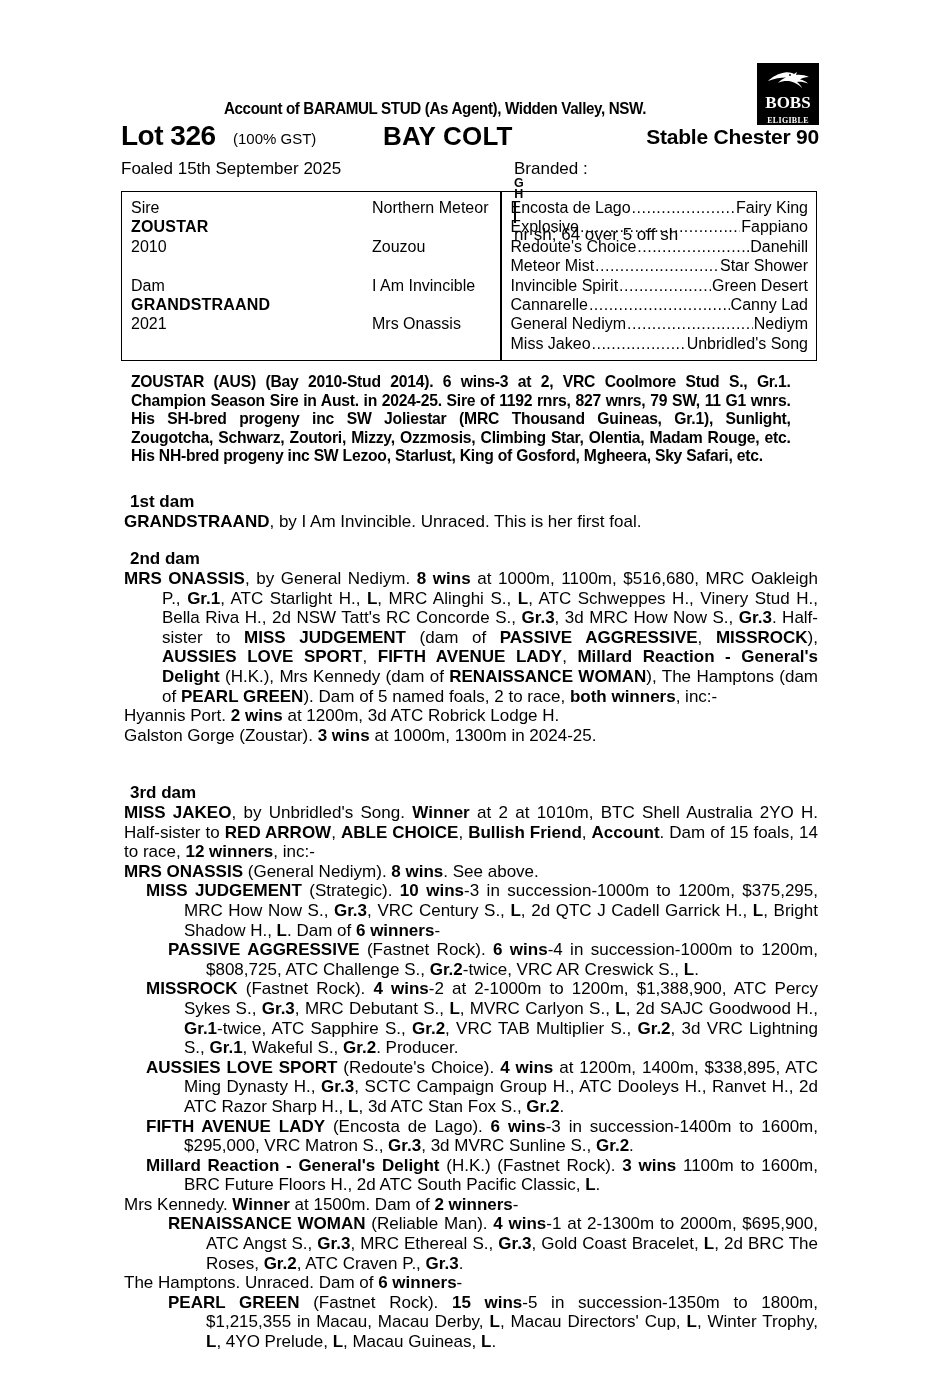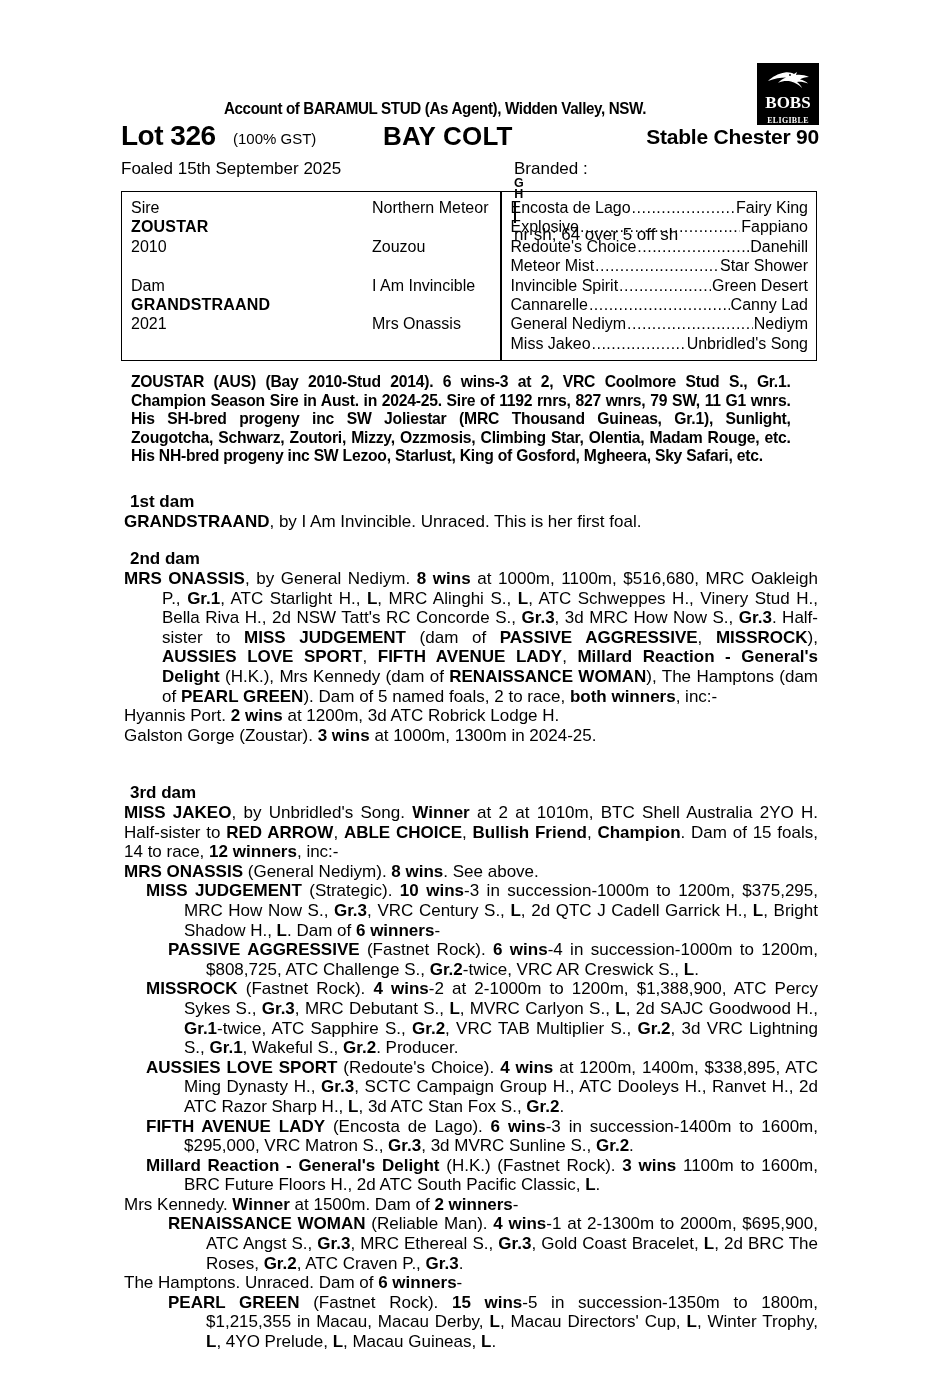--- a/index.html
+++ b/index.html
@@ -385,21 +385,21 @@
 
 <div class="dam-head" style="top:549px;">2nd dam</div>
 <div class="dam-body" style="top:569px;">
   <p class="hang1"><b>MRS ONASSIS</b>, by General Nediym. <b>8 wins</b> at 1000m, 1100m, $516,680, MRC Oakleigh P., <b>Gr.1</b>, ATC Starlight H., <b>L</b>, MRC Alinghi S., <b>L</b>, ATC Schweppes H., Vinery Stud H., Bella Riva H., 2d NSW Tatt's RC Concorde S., <b>Gr.3</b>, 3d MRC How Now S., <b>Gr.3</b>. Half-sister to <b>MISS JUDGEMENT</b> (dam of <b>PASSIVE AGGRESSIVE</b>, <b>MISSROCK</b>), <b>AUSSIES LOVE SPORT</b>, <b>FIFTH AVENUE LADY</b>, <b>Millard Reaction - General's Delight</b> (H.K.), Mrs Kennedy (dam of <b>RENAISSANCE WOMAN</b>), The Hamptons (dam of <b>PEARL GREEN</b>). Dam of 5 named foals, 2 to race, <b>both winners</b>, inc:-</p>
   <p class="ind0 nojust">Hyannis Port. <b>2 wins</b> at 1200m, 3d ATC Robrick Lodge H.</p>
   <p class="ind0 nojust">Galston Gorge (Zoustar). <b>3 wins</b> at 1000m, 1300m in 2024-25.</p>
 </div>
 
 <div class="dam-head" style="top:783px;">3rd dam</div>
 <div class="dam-body" style="top:803px;">
-  <p class="ind0"><b>MISS JAKEO</b>, by Unbridled's Song. <b>Winner</b> at 2 at 1010m, BTC Shell Australia 2YO H. Half-sister to <b>RED ARROW</b>, <b>ABLE CHOICE</b>, <b>Bullish Friend</b>, <b>Champion</b>. Dam of 15 foals, 14 to race, <b>12 winners</b>, inc:-</p>
+  <p class="ind0"><b>MISS JAKEO</b>, by Unbridled's Song. <b>Winner</b> at 2 at 1010m, BTC Shell Australia 2YO H. Half-sister to <b>RED ARROW</b>, <b>ABLE CHOICE</b>, <b>Bullish Friend</b>, <b>Account</b>. Dam of 15 foals, 14 to race, <b>12 winners</b>, inc:-</p>
   <p class="hang1 nojust"><b>MRS ONASSIS</b> (General Nediym). <b>8 wins</b>. See above.</p>
   <p class="hang2"><b>MISS JUDGEMENT</b> (Strategic). <b>10 wins</b>-3 in succession-1000m to 1200m, $375,295, MRC How Now S., <b>Gr.3</b>, VRC Century S., <b>L</b>, 2d QTC J Cadell Garrick H., <b>L</b>, Bright Shadow H., <b>L</b>. Dam of <b>6 winners</b>-</p>
   <p class="hang3"><b>PASSIVE AGGRESSIVE</b> (Fastnet Rock). <b>6 wins</b>-4 in succession-1000m to 1200m, $808,725, ATC Challenge S., <b>Gr.2</b>-twice, VRC AR Creswick S., <b>L</b>.</p>
   <p class="hang2"><b>MISSROCK</b> (Fastnet Rock). <b>4 wins</b>-2 at 2-1000m to 1200m, $1,388,900, ATC Percy Sykes S., <b>Gr.3</b>, MRC Debutant S., <b>L</b>, MVRC Carlyon S., <b>L</b>, 2d SAJC Goodwood H., <b>Gr.1</b>-twice, ATC Sapphire S., <b>Gr.2</b>, VRC TAB Multiplier S., <b>Gr.2</b>, 3d VRC Lightning S., <b>Gr.1</b>, Wakeful S., <b>Gr.2</b>. Producer.</p>
   <p class="hang2"><b>AUSSIES LOVE SPORT</b> (Redoute's Choice). <b>4 wins</b> at 1200m, 1400m, $338,895, ATC Ming Dynasty H., <b>Gr.3</b>, SCTC Campaign Group H., ATC Dooleys H., Ranvet H., 2d ATC Razor Sharp H., <b>L</b>, 3d ATC Stan Fox S., <b>Gr.2</b>.</p>
   <p class="hang2"><b>FIFTH AVENUE LADY</b> (Encosta de Lago). <b>6 wins</b>-3 in succession-1400m to 1600m, $295,000, VRC Matron S., <b>Gr.3</b>, 3d MVRC Sunline S., <b>Gr.2</b>.</p>
   <p class="hang2"><b>Millard Reaction - General's Delight</b> (H.K.) (Fastnet Rock). <b>3 wins</b> 1100m to 1600m, BRC Future Floors H., 2d ATC South Pacific Classic, <b>L</b>.</p>
   <p class="hang1 nojust">Mrs Kennedy. <b>Winner</b> at 1500m. Dam of <b>2 winners</b>-</p>
   <p class="hang3"><b>RENAISSANCE WOMAN</b> (Reliable Man). <b>4 wins</b>-1 at 2-1300m to 2000m, $695,900, ATC Angst S., <b>Gr.3</b>, MRC Ethereal S., <b>Gr.3</b>, Gold Coast Bracelet, <b>L</b>, 2d BRC The Roses, <b>Gr.2</b>, ATC Craven P., <b>Gr.3</b>.</p>
   <p class="hang1 nojust">The Hamptons. Unraced. Dam of <b>6 winners</b>-</p>

